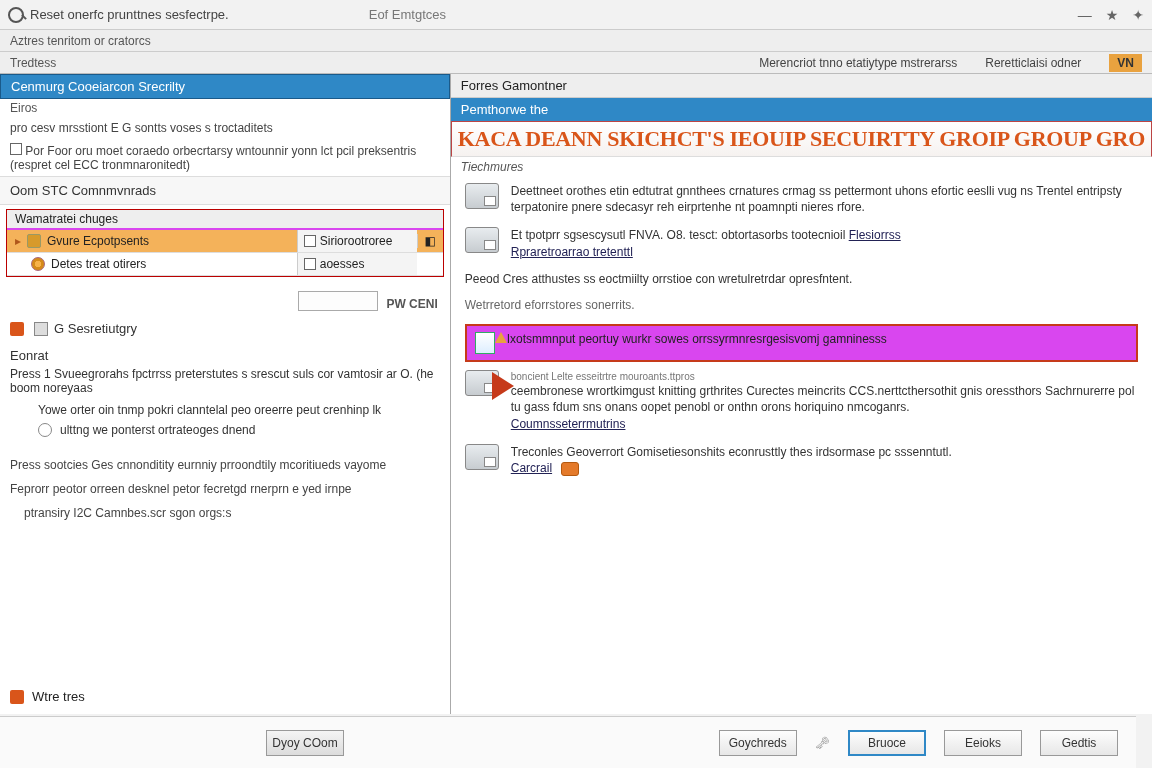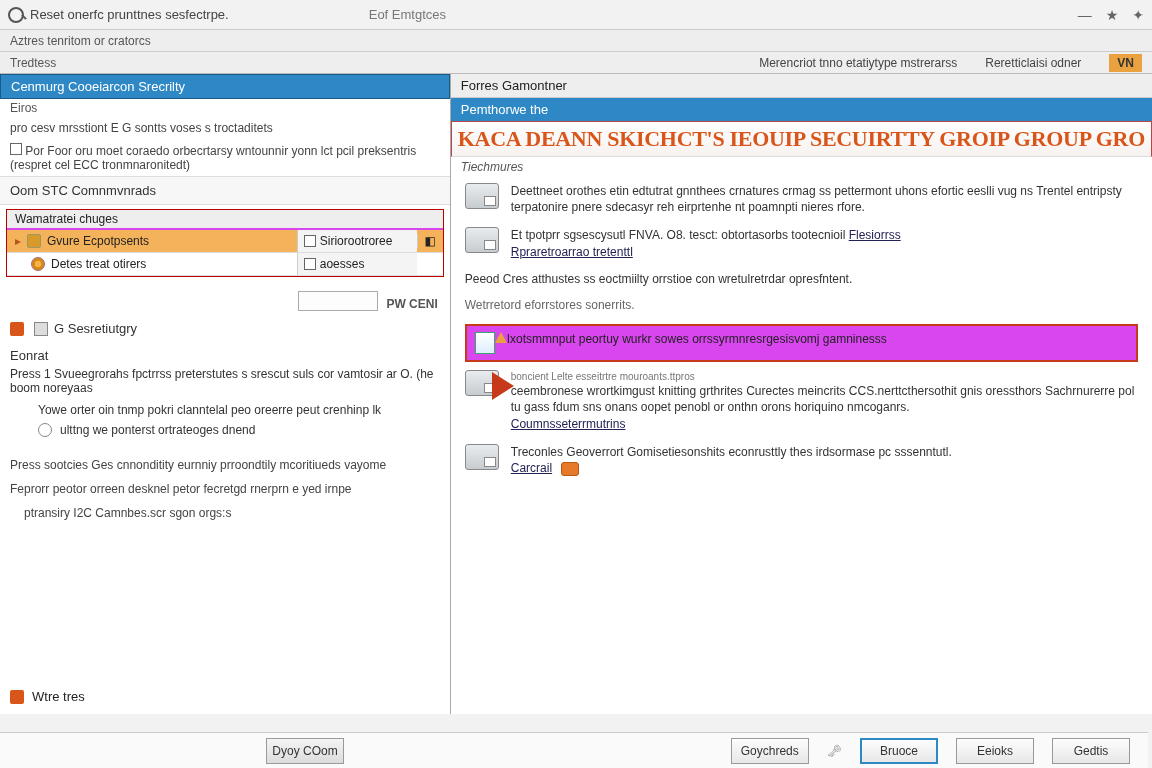--- a/index.html
+++ b/index.html
@@ -49,21 +49,21 @@
 .big-banner { font-family: "Times New Roman", serif; font-weight:bold; font-size:22px; color:#d9551a; padding: 4px 6px; white-space:nowrap; overflow:hidden; letter-spacing:-0.3px; border: 1px solid #b44; border-bottom: 1px solid #ddd; background: linear-gradient(#fff,#f6f2f0); }
 .r-sub { padding: 3px 10px; font-size:12px; color:#555; font-style:italic; }
 .feature-item { display:flex; gap:12px; padding: 6px 14px; align-items:flex-start; }
 .feature-icon { width:34px; height:26px; border:1px solid #888; background:linear-gradient(#e8ecef,#c7ccd0); border-radius:3px; flex-shrink:0; position:relative; }
 .feature-icon::after { content:""; position:absolute; right:2px; bottom:2px; width:10px; height:8px; background:#fff; border:1px solid #888; }
 .feature-text { font-size:12px; color:#333; line-height:1.35; }
 .para-line { padding: 6px 14px; font-size:12px; color:#333; }
 .callout { margin: 6px 14px; border: 2px solid #c63a1a; padding: 6px 8px; display:flex; gap:0; position:relative; background:#d946ef; }
 .callout .page-icon { width:20px; height:22px; border:1px solid #3a6; background:linear-gradient(#fff,#def); }
 .warn-tri { width:0; height:0; border-left:6px solid transparent; border-right:6px solid transparent; border-bottom:11px solid #e9a23f; display:inline-block; position:relative; }
-.btn-bar { position:absolute; bottom:0; left:0; right:4px; height:36px; background:#fafafa; border-top:1px solid #ccc; display:flex; align-items:center; padding: 0 18px; gap:18px; }
+.btn-bar { position:absolute; bottom:0; left:0; right:16px; height:52px; background:#fafafa; border-top:1px solid #ccc; display:flex; align-items:center; padding: 0 18px; gap:18px; }
 .btn { min-width:78px; height:26px; border:1px solid #999; background:linear-gradient(#fdfdfd,#e7e7e7); font-size:12px; color:#333; display:flex; align-items:center; justify-content:center; }
 .btn.primary { border:2px solid #2f88c6; }
 .btn.left-btn { background:linear-gradient(#f4f4f4,#dcdcdc); }
 .btn-bar .spacer { flex:1; }
 .link-u { text-decoration: underline; color:#225; }
 .arrow-pointer { position:absolute; left:492px; top:372px; width:0; height:0; border-top:14px solid transparent; border-bottom:14px solid transparent; border-left:22px solid #c63a1a; }
 .orange-chip { display:inline-block; width:18px; height:14px; background:#e47a2a; border:1px solid #b4590f; border-radius:3px; vertical-align:middle; margin-left:6px; }
 </style>
 </head>
 <body>

